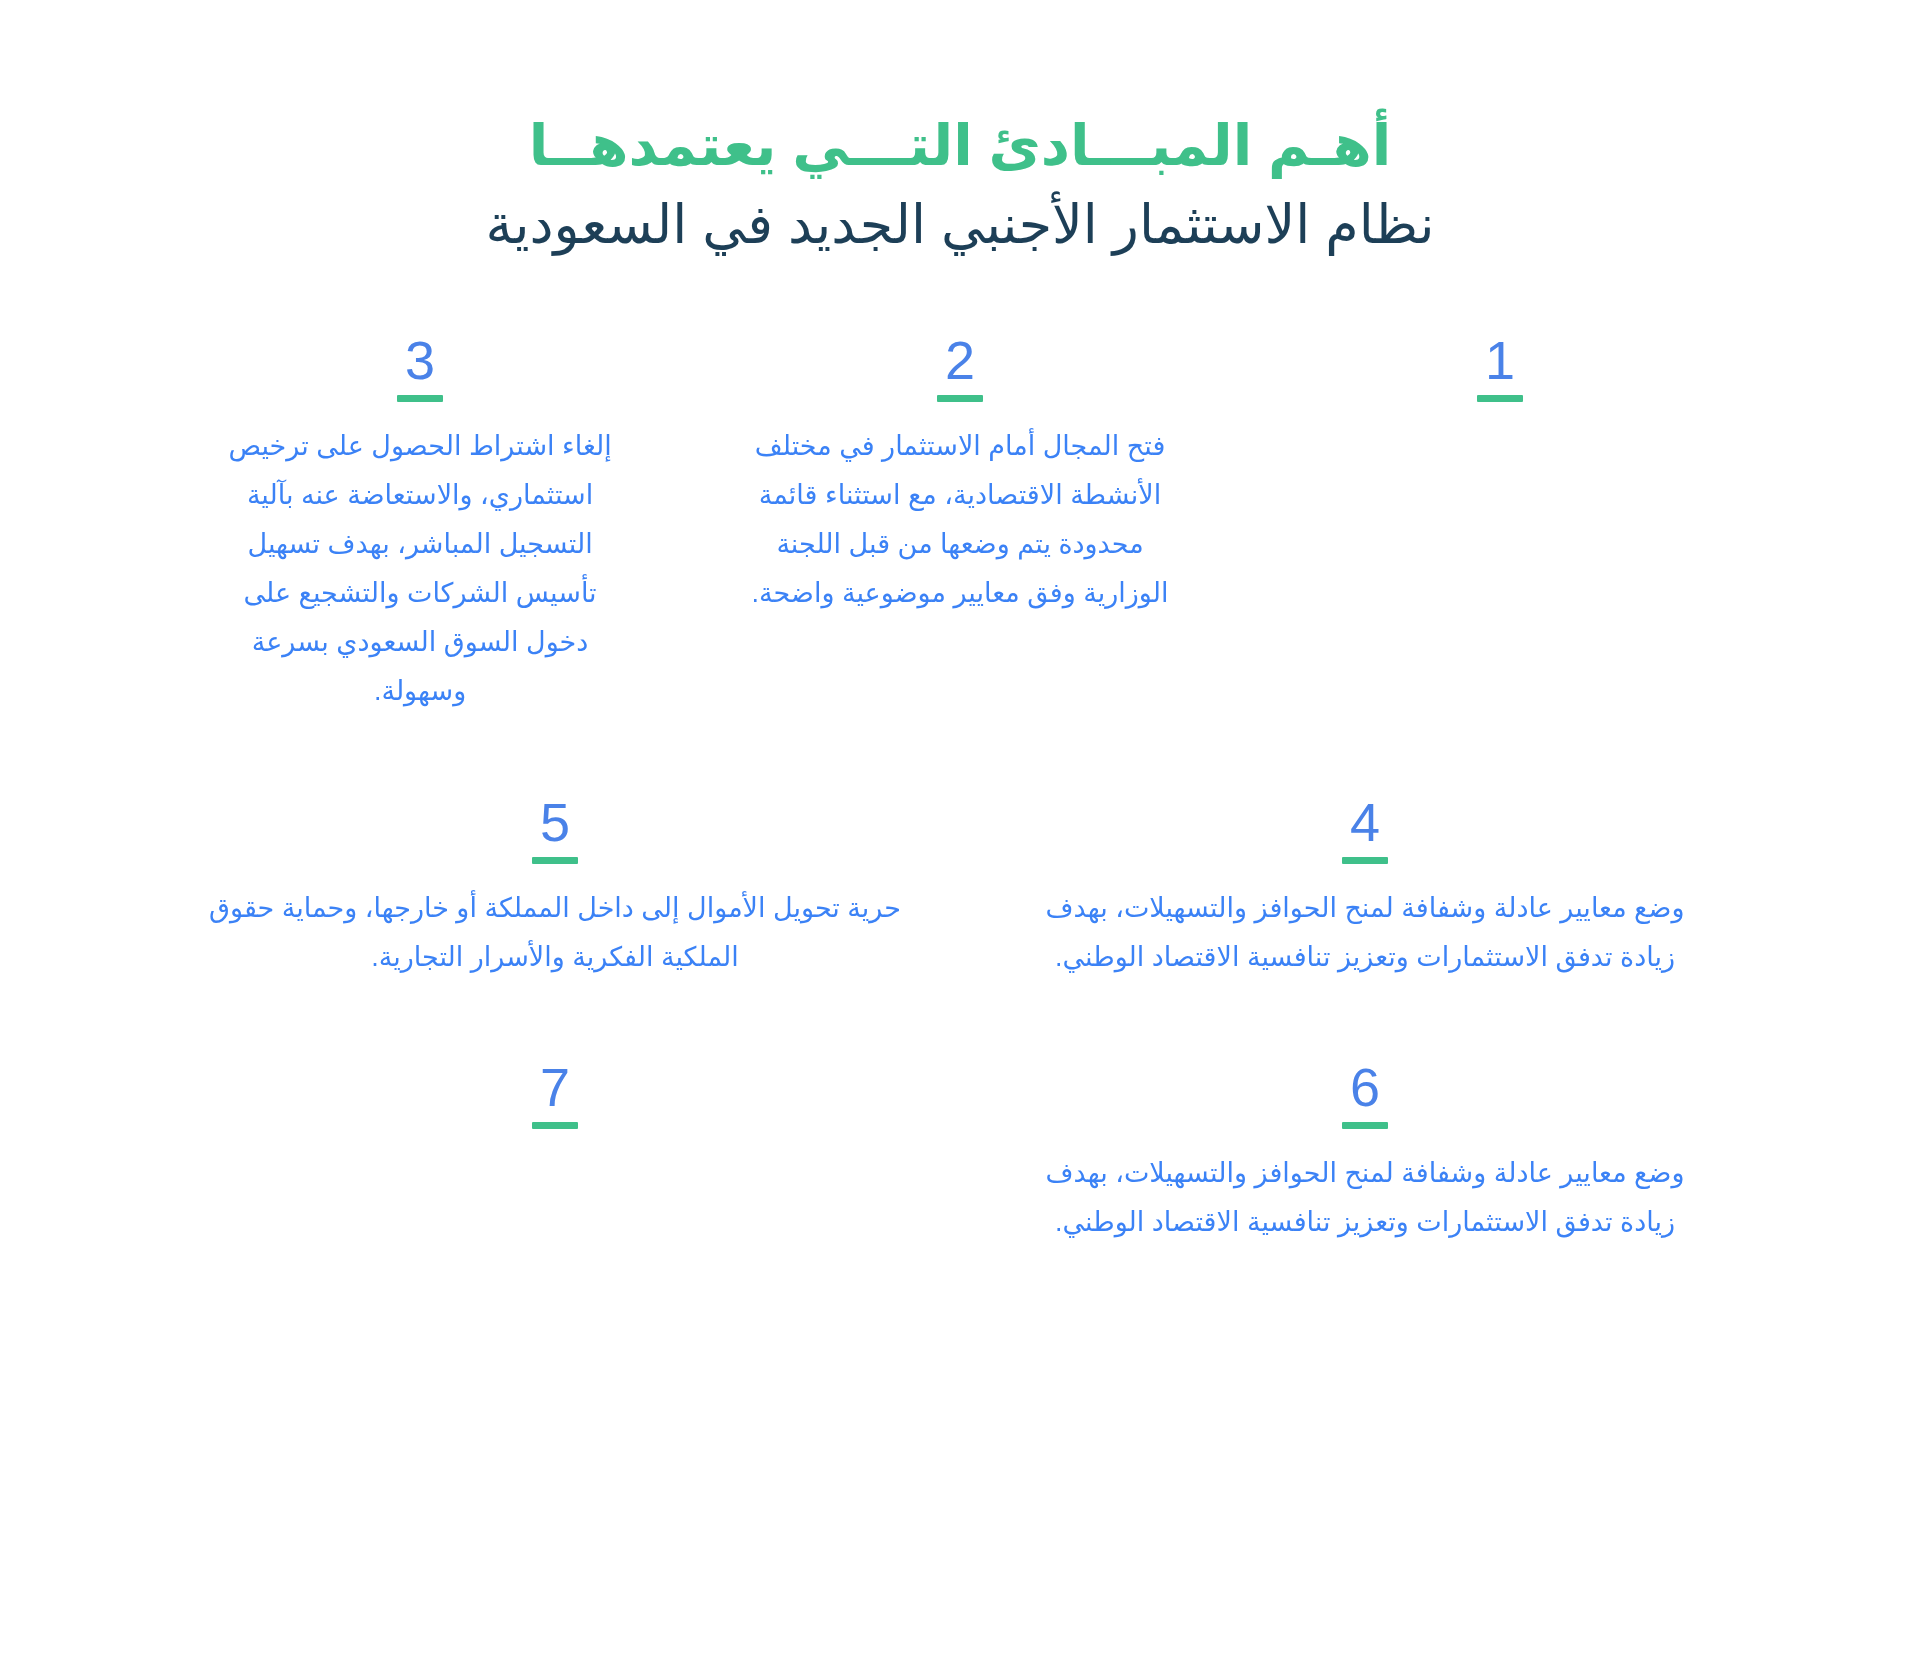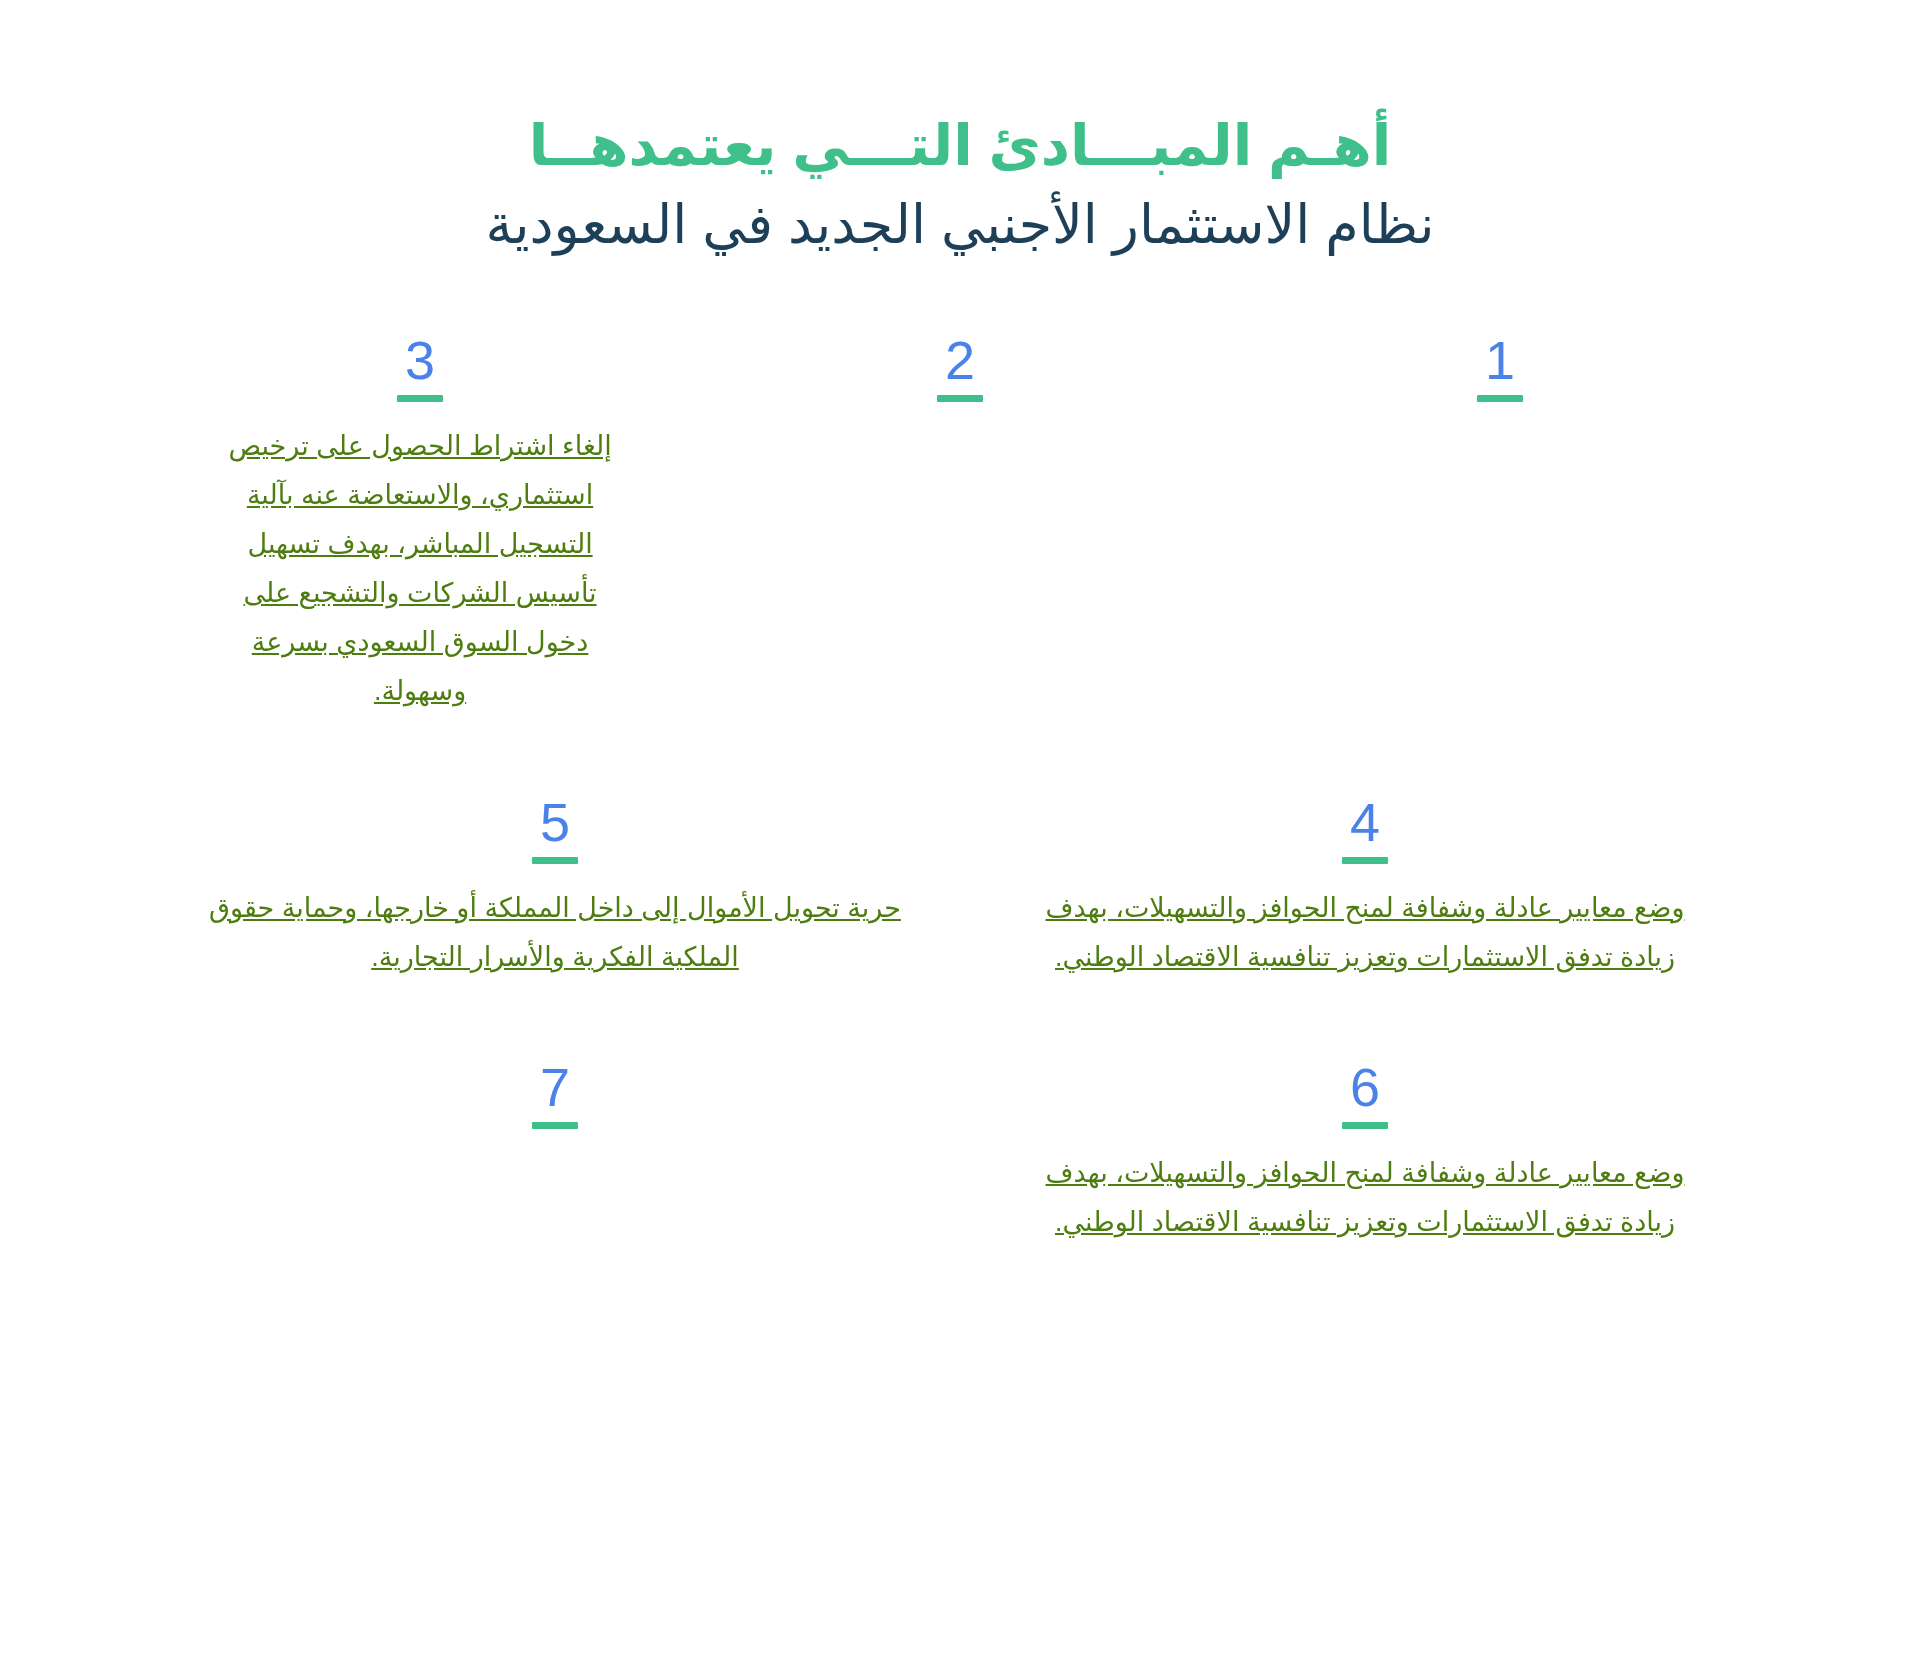--- a/index.html
+++ b/index.html
@@ -92,27 +92,26 @@
     height: 7px;
     width: 46px;
     background: #3fc08a;
     margin: 8px auto 0 auto;
     border-radius: 1px;
   }
 
   .body-text {
     font-size: 27px;
     line-height: 1.82;
-    color: #4d7c0f;
+    color: #3b82f6;
     text-align: center;
     direction: rtl;
     margin: 0 auto;
     max-width: 420px;
     font-weight: normal;
-    text-decoration: underline;
   }
   .row-2 .body-text, .row-3 .body-text {
     max-width: 700px;
   }
 </style>
 </head>
 <body>
 
 <div class="page">
 
@@ -130,20 +129,21 @@
           <span class="num">1</span>
           <span class="num-bar"></span>
         </div>
       </div>
 
       <div class="cell">
         <div class="num-wrap">
           <span class="num">2</span>
           <span class="num-bar"></span>
         </div>
+        <p class="body-text">فتح المجال أمام الاستثمار في مختلف الأنشطة الاقتصادية، مع استثناء قائمة محدودة يتم وضعها من قبل اللجنة الوزارية وفق معايير موضوعية واضحة.</p>
       </div>
 
       <div class="cell">
         <div class="num-wrap">
           <span class="num">3</span>
           <span class="num-bar"></span>
         </div>
         <p class="body-text">إلغاء اشتراط الحصول على ترخيص استثماري، والاستعاضة عنه بآلية التسجيل المباشر، بهدف تسهيل تأسيس الشركات والتشجيع على دخول السوق السعودي بسرعة وسهولة.</p>
       </div>
 

